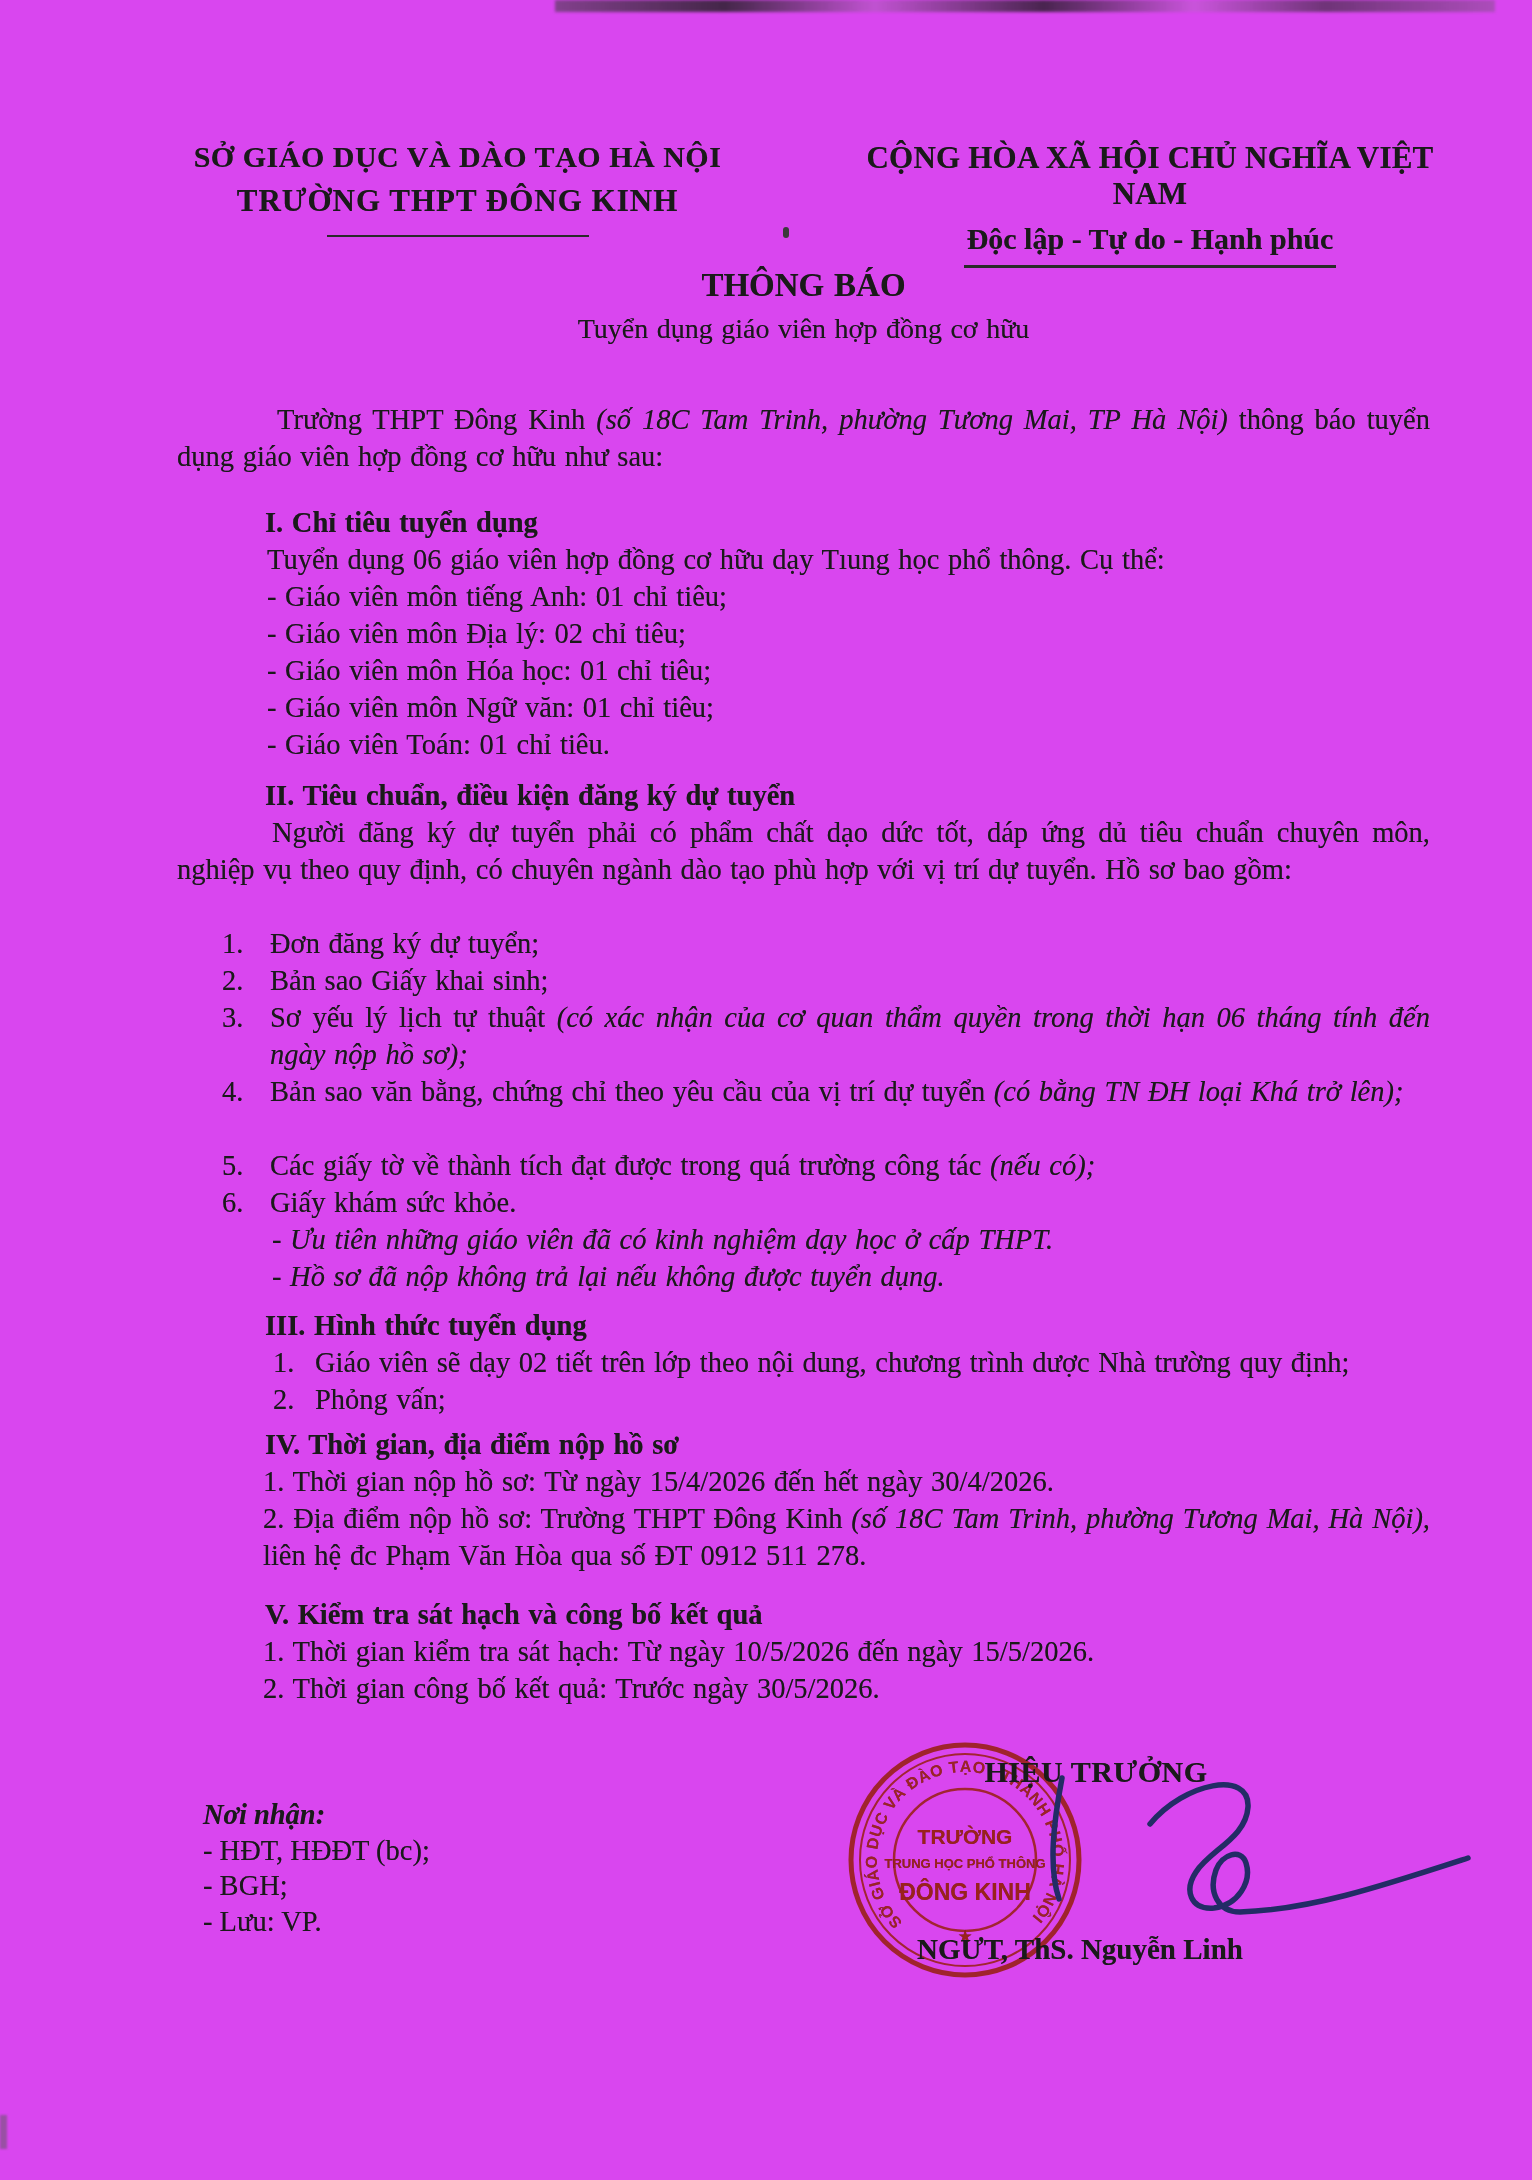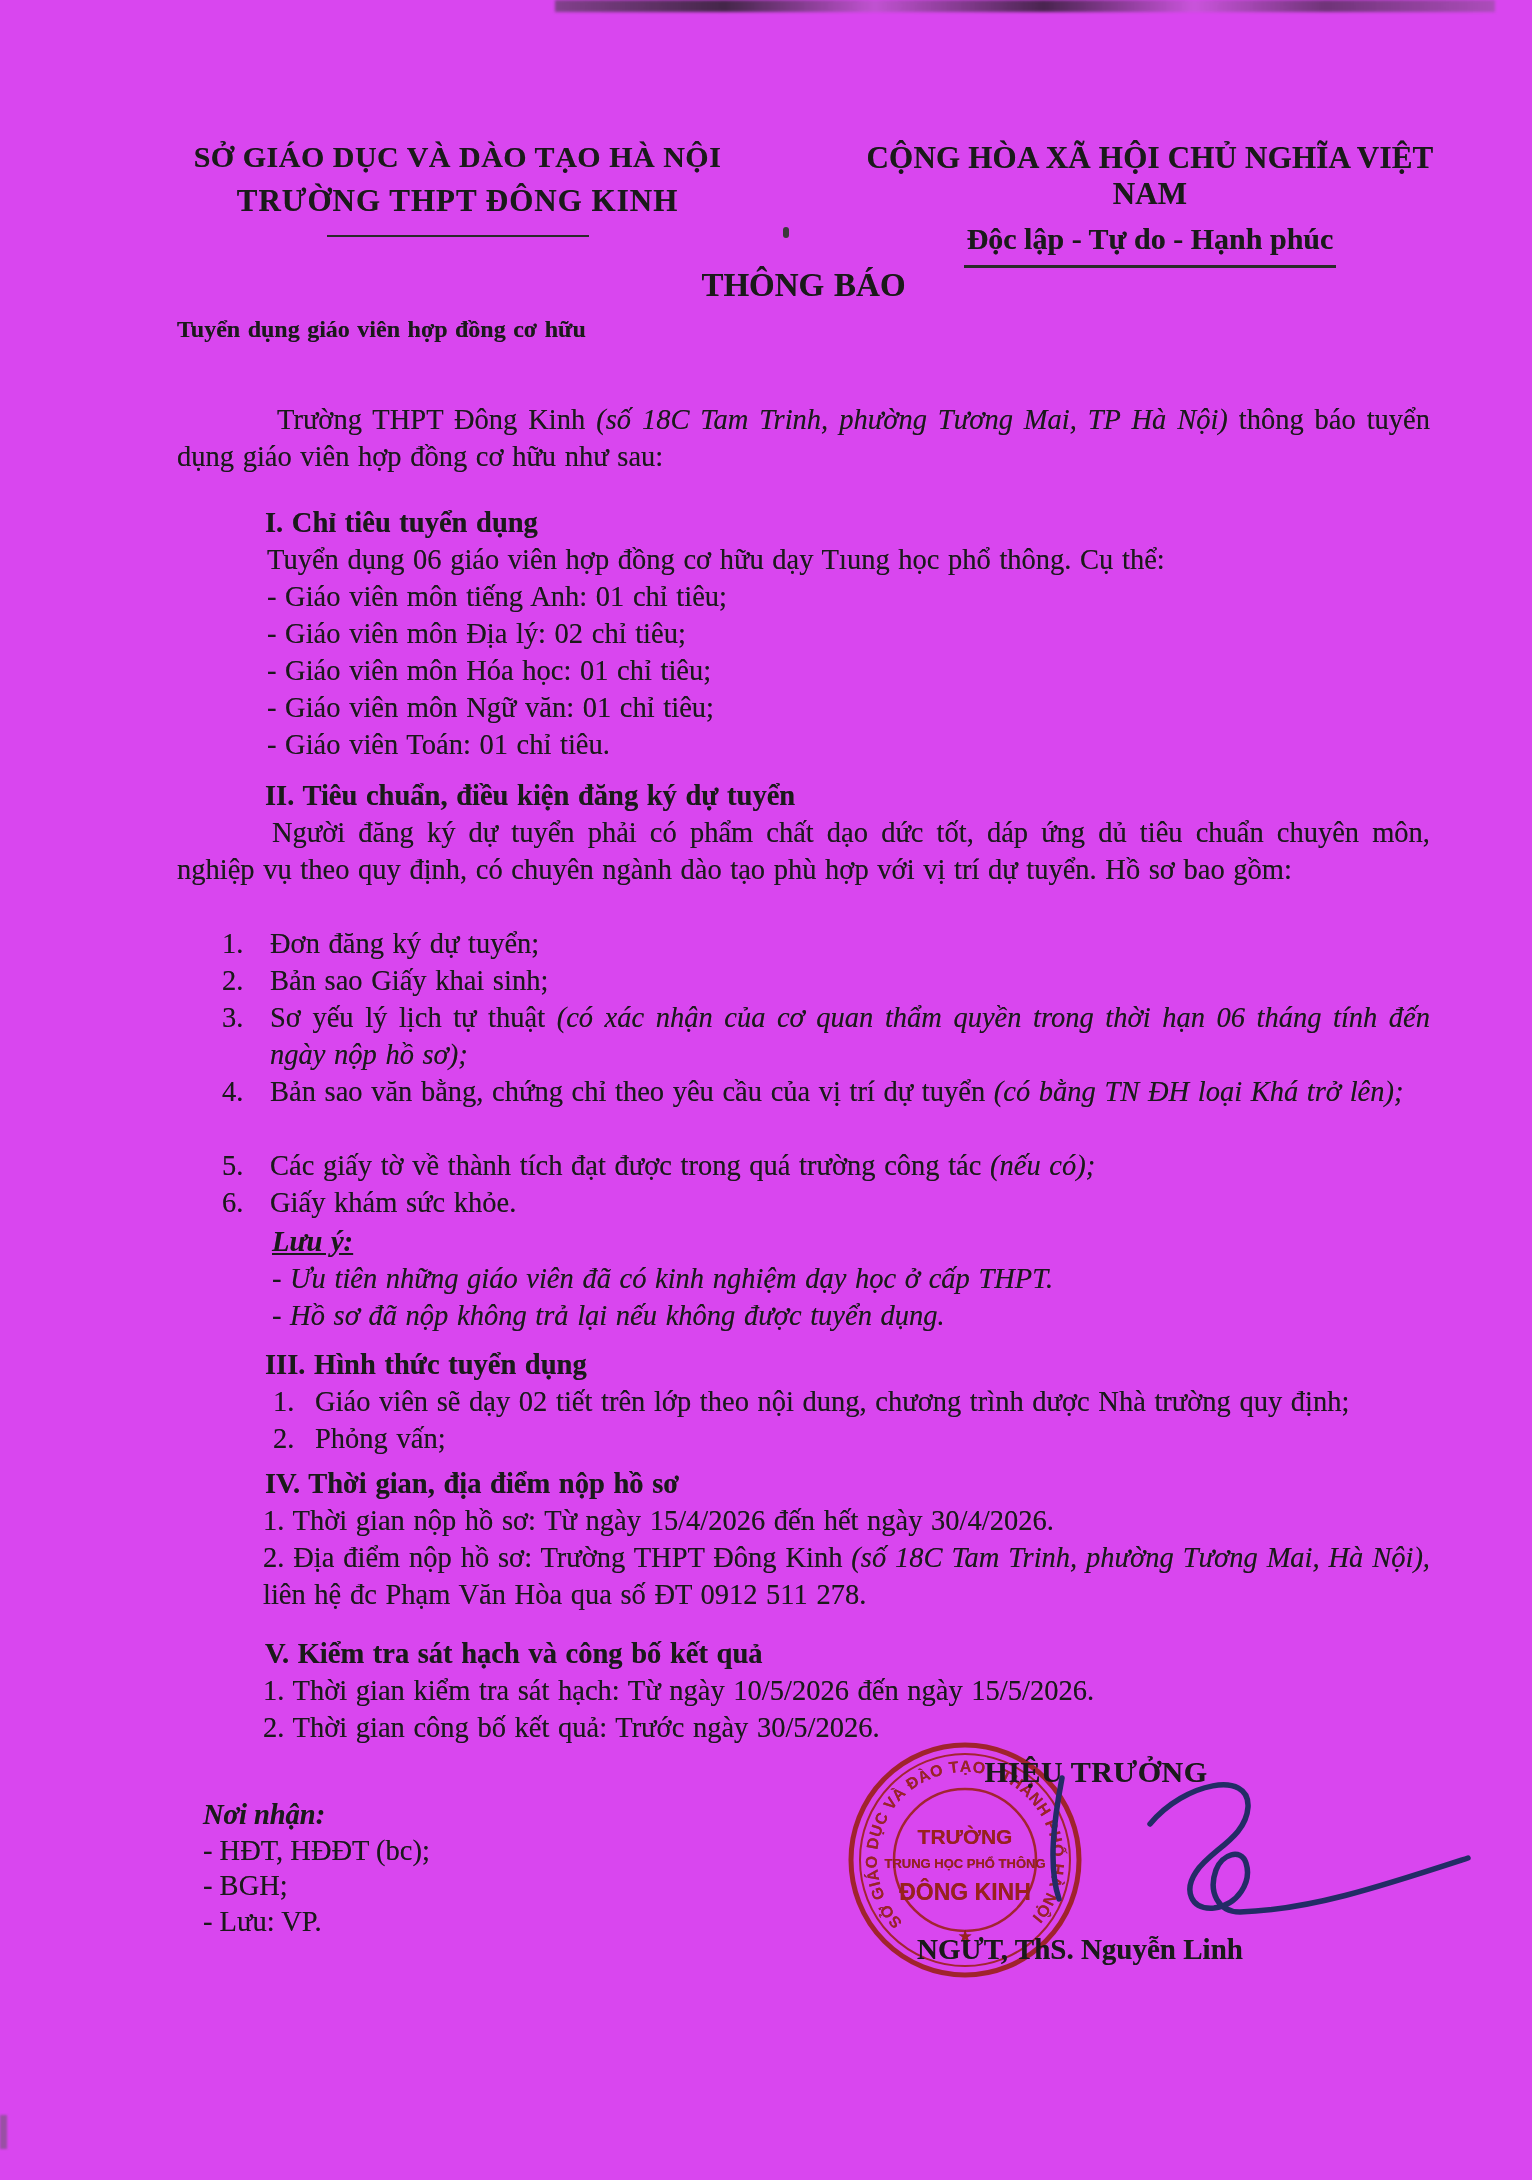--- a/index.html
+++ b/index.html
@@ -36,21 +36,21 @@
   .center-dot {
     position:absolute; left:783px; top:227px; width:6px; height:11px;
     background:#3a3a3a; border-radius:3px; filter:blur(.4px);
   }
   
   .doc-body {
     position:absolute; left:177px; top:265px; width:1253px;
     font-size:28.5px; line-height:37px; word-spacing:1.5px;
   }
   .doc-title    { text-align:center; font-weight:bold; font-size:33px; line-height:40px; }
-  .doc-subtitle { font-weight:bold; font-size:24px; line-height:40px; margin-top:4px; }
+  .doc-subtitle { text-align:center; font-weight:normal; font-size:28px; line-height:40px; margin-top:4px; }
   .p-intro { margin-top:52px; text-indent:100px; text-align:justify; height:74px; }
   .sec-h  { font-weight:bold; margin-left:88px; }
   .sec-h.mt1 { margin-top:26px; }
   .sec-h.mt2 { margin-top:14px; }
   .sec-h.mt3 { margin-top:12px; }
   .sec-h.mt4 { margin-top:8px; }
   .sec-h.mt5 { margin-top:22px; }
   .ln-ind { margin-left:90px; white-space:nowrap; }
   .p-just { text-align:justify; }
   .p-sec2 { height:111px; }
@@ -119,21 +119,20 @@
 
     <div class="num-list">
       <div class="num-item"><span class="num">1.</span><span>Đơn đăng ký dự tuyển;</span><span class="it"></span></div>
       <div class="num-item"><span class="num">2.</span><span>Bản sao Giấy khai sinh;</span><span class="it"></span></div>
       <div class="num-item two-line"><span class="num">3.</span><span>Sơ yếu lý lịch tự thuật </span><span class="it">(có xác nhận của cơ quan thẩm quyền trong thời hạn 06 tháng tính đến ngày nộp hồ sơ);</span></div>
       <div class="num-item two-line"><span class="num">4.</span><span>Bản sao văn bằng, chứng chỉ theo yêu cầu của vị trí dự tuyển </span><span class="it">(có bằng TN ĐH loại Khá trở lên);</span></div>
       <div class="num-item"><span class="num">5.</span><span>Các giấy tờ về thành tích đạt được trong quá trường công tác </span><span class="it">(nếu có);</span></div>
       <div class="num-item"><span class="num">6.</span><span>Giấy khám sức khỏe.</span><span class="it"></span></div>
     </div>
 
-    <div class="note-label" style="margin-top:2px;">Lưu ý:</div>
     <div class="note-line">- Ưu tiên những giáo viên đã có kinh nghiệm dạy học ở cấp THPT.</div>
     <div class="note-line">- Hồ sơ đã nộp không trả lại nếu không được tuyển dụng.</div>
 
     <div class="sec-h mt3">III. Hình thức tuyển dụng</div>
     <div class="r-item"><span class="num">1.</span><span>Giáo viên sẽ dạy 02 tiết trên lớp theo nội dung, chương trình dược Nhà trường quy định;</span></div>
     <div class="r-item"><span class="num">2.</span><span>Phỏng vấn;</span></div>
 
     <div class="sec-h mt4">IV. Thời gian, địa điểm nộp hồ sơ</div>
     <div class="iv-line one">1. Thời gian nộp hồ sơ: Từ ngày 15/4/2026 đến hết ngày 30/4/2026.</div>
     <div class="iv-line two"><span>2. Địa điểm nộp hồ sơ: Trường THPT Đông Kinh </span><span class="it">(số 18C Tam Trinh, phường Tương Mai, Hà Nội),</span><span> liên hệ đc Phạm Văn Hòa qua số ĐT 0912 511 278.</span></div>

